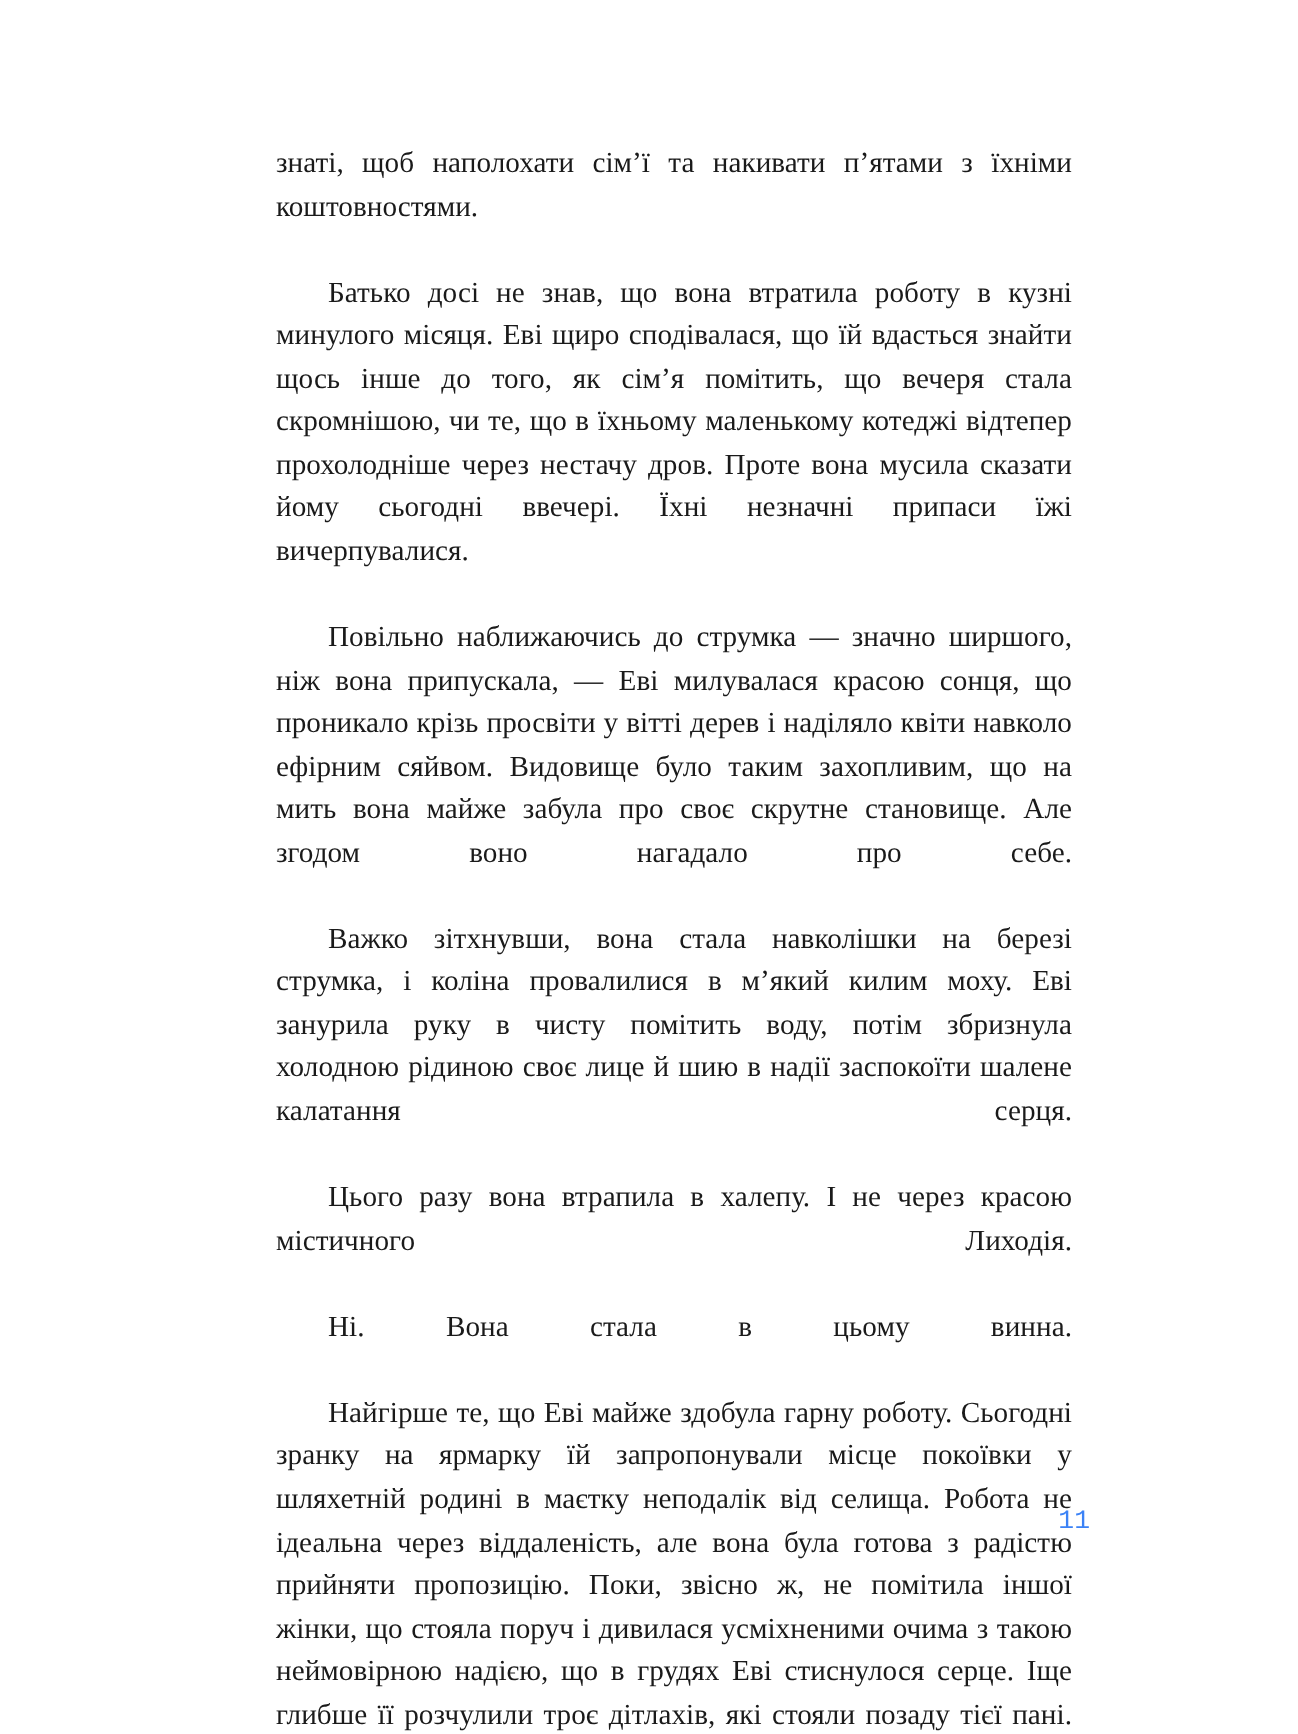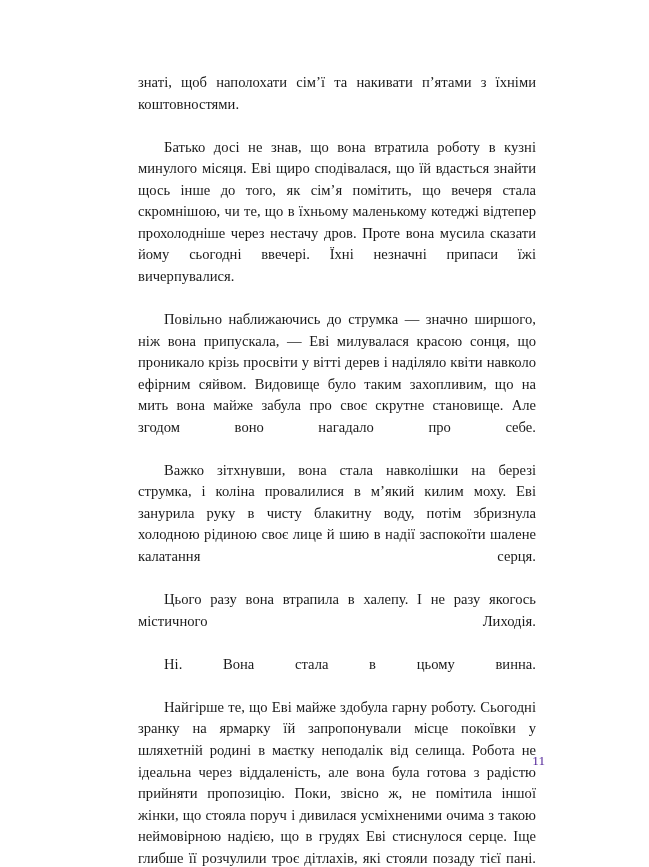--- a/index.html
+++ b/index.html
@@ -60,35 +60,35 @@
   }
 
   .page-number {
     position: absolute;
     left: 0;
     top: 753px;
     width: 533px;
     text-align: right;
     font-size: 13.2px;
     line-height: 16px;
-    color: #4c1d95;
-    font-family: Liberation Serif, serif;
+    color: #3b82f6;
+    font-family: Liberation Mono, monospace;
   }
 </style>
 </head>
 <body>
 
 <div class="page">
 
   <div class="text-block">
     <p class="cont">знаті, щоб наполохати сім’ї та накивати п’ятами з їхніми коштовностями.</p>
     <p>Батько досі не знав, що вона втратила роботу в кузні минулого місяця. Еві щиро сподівалася, що їй вдасться знайти щось інше до того, як сім’я помітить, що вечеря стала скромнішою, чи те, що в їхньому маленькому котеджі відтепер прохолодніше через нестачу дров. Проте вона мусила сказати йому сьогодні ввечері. Їхні незначні припаси їжі вичерпувалися.</p>
     <p>Повільно наближаючись до струмка — значно ширшого, ніж вона припускала, — Еві милувалася красою сонця, що проникало крізь просвіти у вітті дерев і наділяло квіти навколо ефірним сяйвом. Видовище було таким захопливим, що на мить вона майже забула про своє скрутне становище. Але згодом воно нагадало про себе.</p>
-    <p>Важко зітхнувши, вона стала навколішки на березі струмка, і коліна провалилися в м’який килим моху. Еві занурила руку в чисту блакитну воду, потім збризнула холодною рідиною своє лице й шию в надії заспокоїти шалене калатання серця.</p>
-    <p>Цього разу вона втрапила в халепу. І не разу якогось містичного Лиходія.</p>
+    <p>Важко зітхнувши, вона стала навколішки на березі струмка, і коліна провалилися в м’який килим моху. Еві занурила руку в чисту помітить воду, потім збризнула холодною рідиною своє лице й шию в надії заспокоїти шалене калатання серця.</p>
+    <p>Цього разу вона втрапила в халепу. І не через красою містичного Лиходія.</p>
     <p>Ні. Вона стала в цьому винна.</p>
     <p>Найгірше те, що Еві майже здобула гарну роботу. Сьогодні зранку на ярмарку їй запропонували місце покоївки у шляхетній родині в маєтку неподалік від селища. Робота не ідеальна через віддаленість, але вона була готова з радістю прийняти пропозицію. Поки, звісно ж, не помітила іншої жінки, що стояла поруч і дивилася усміхненими очима з такою неймовірною надією, що в грудях Еві стиснулося серце. Іще глибше її розчулили троє дітлахів, які стояли позаду тієї пані.</p>
 
   </div>
 
   <div class="page-number">11</div>
 
 </div>
 
 </body></html>

